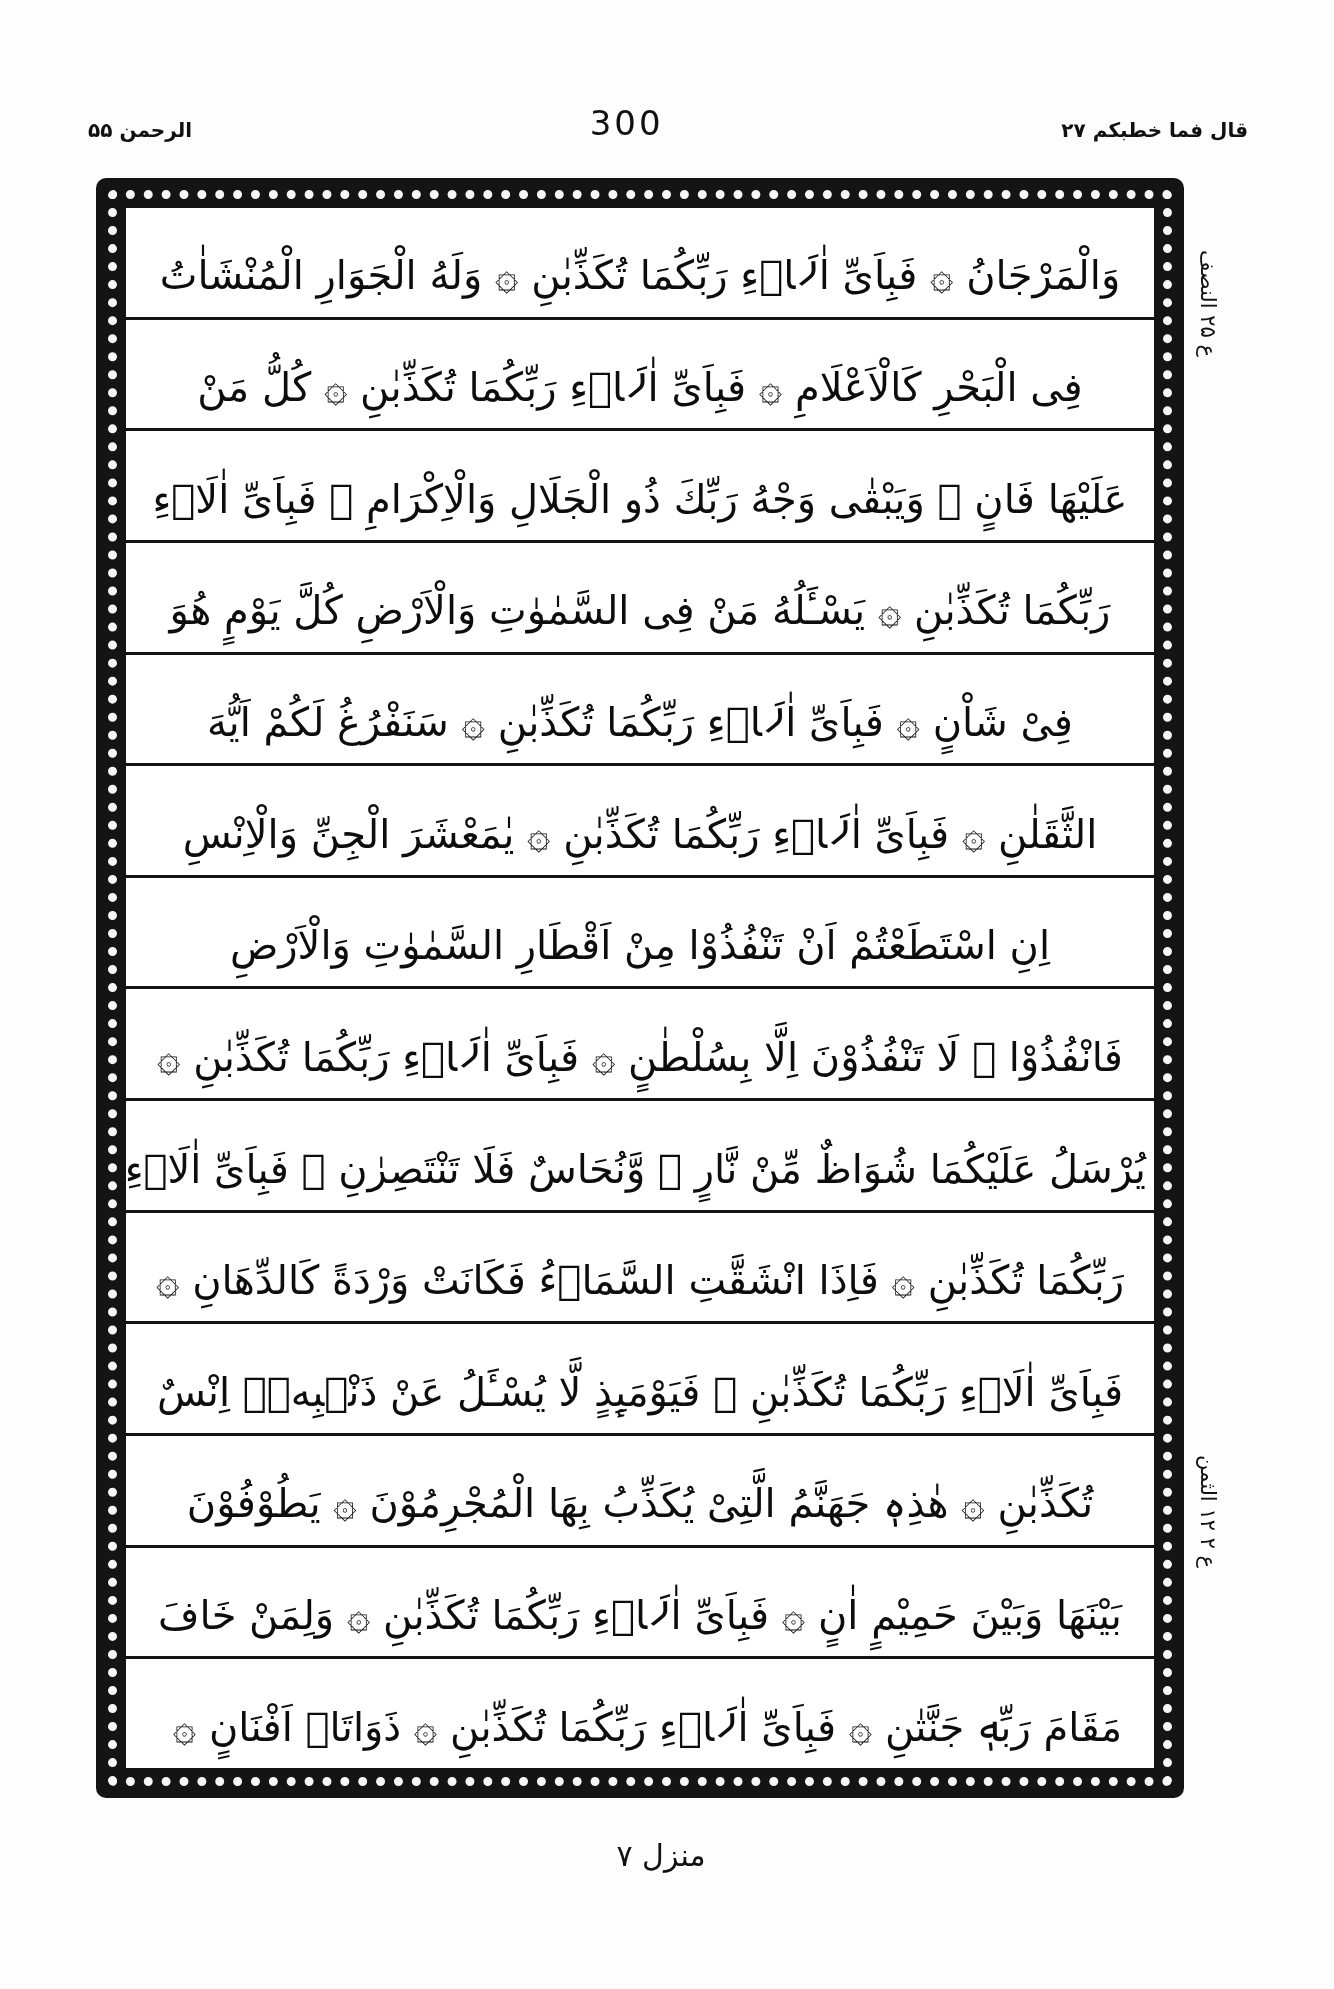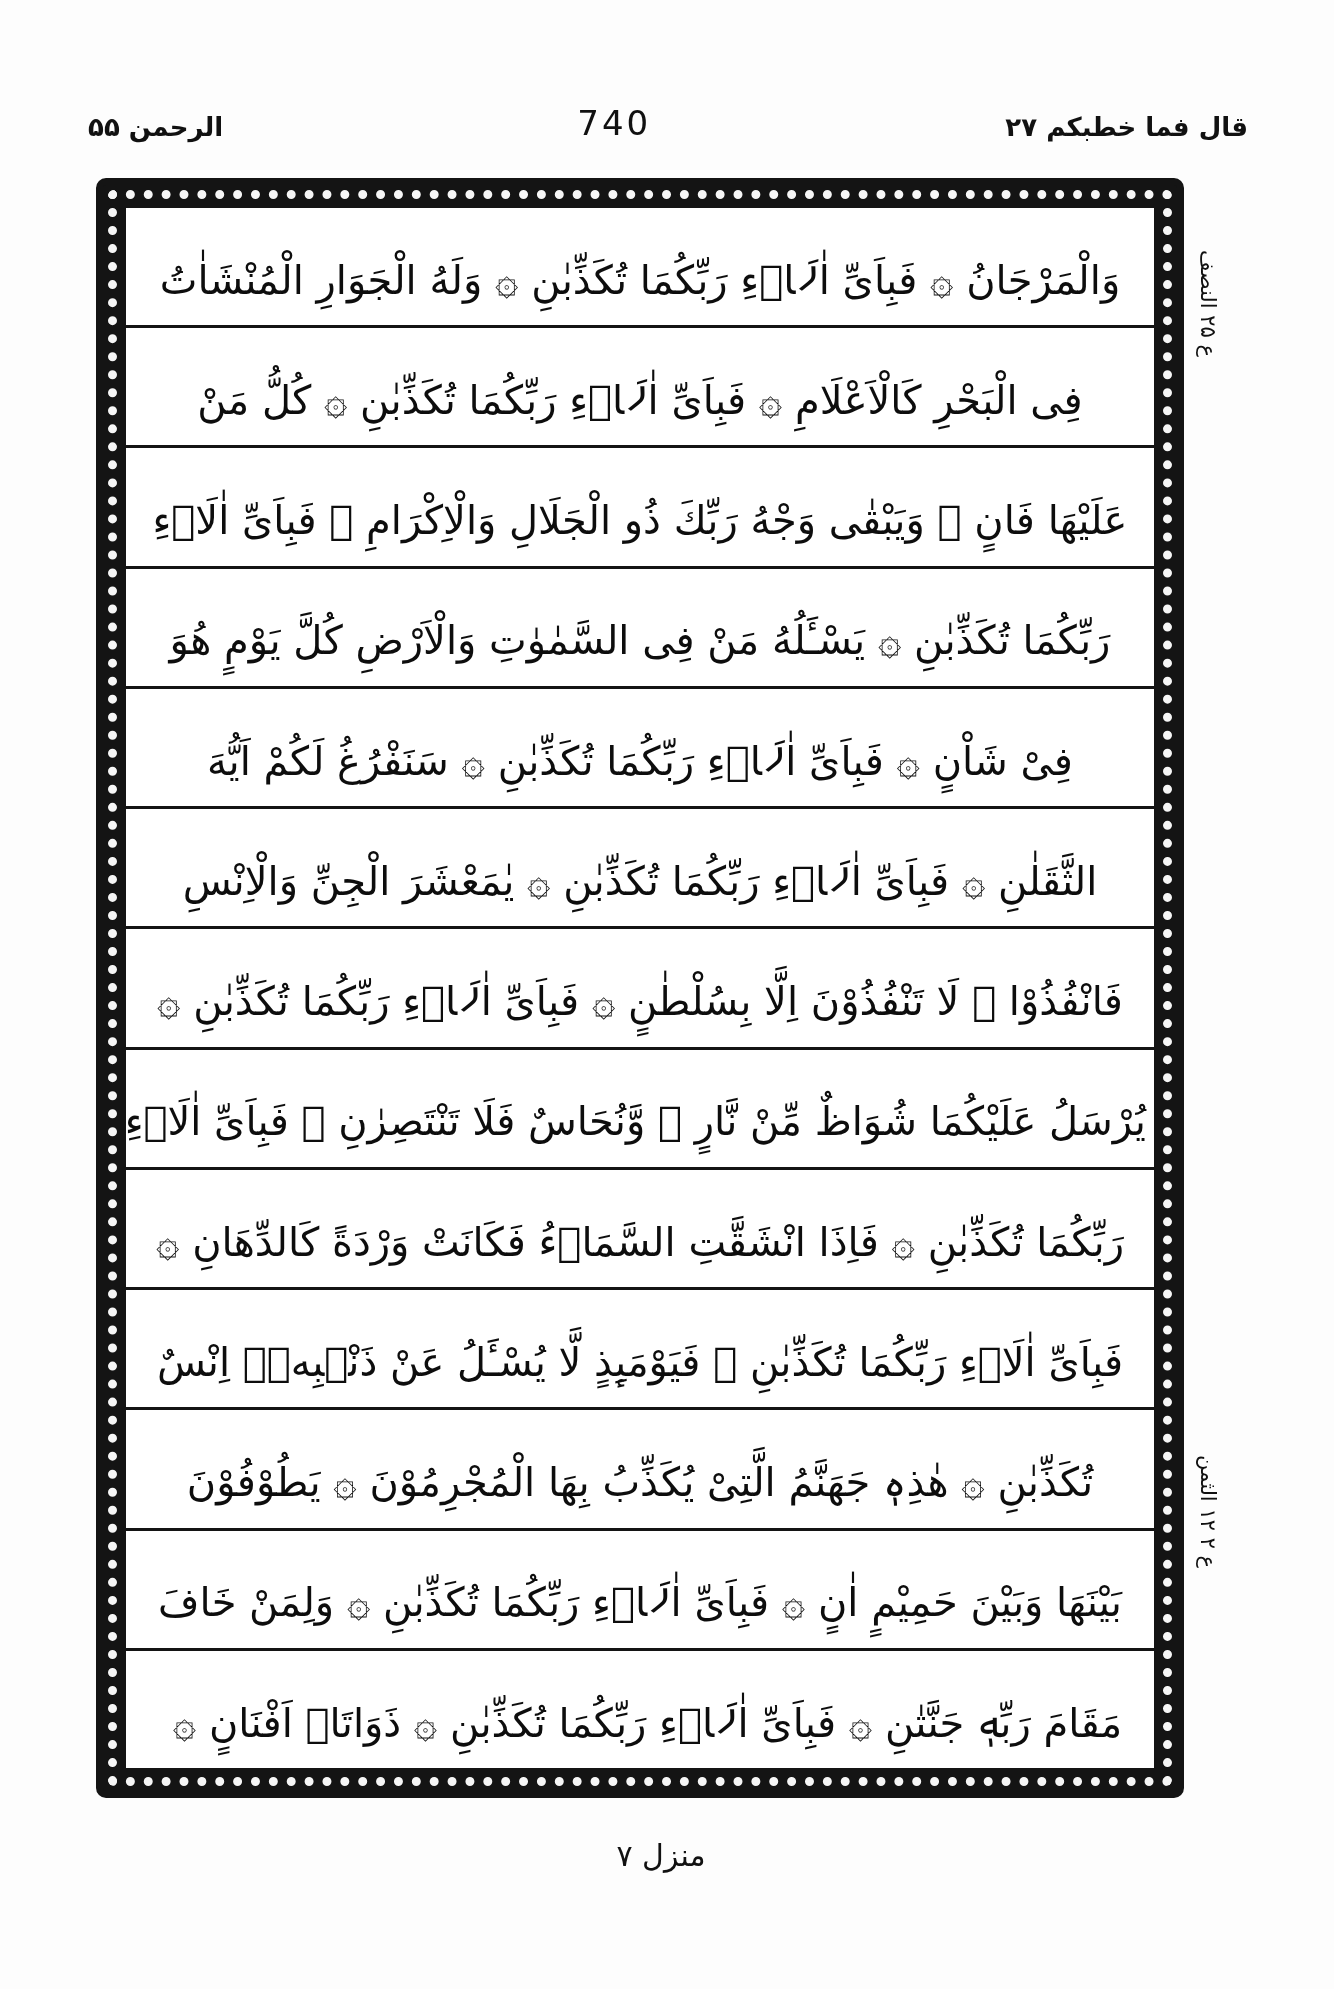--- a/index.html
+++ b/index.html
@@ -29,21 +29,21 @@
     left: 88px;
     top: 92px;
     width: 1160px;
     height: 48px;
     display: flex;
     align-items: flex-end;
     justify-content: space-between;
     direction: rtl;
   }
   .header-item {
-    font-size: 26px;
+    font-size: 20px;
     line-height: 1;
     white-space: nowrap;
     color: #111;
     font-weight: 600;
     letter-spacing: 0.5px;
   }
   .header-center {
     font-size: 34px;
     letter-spacing: 3px;
     font-weight: 500;
@@ -143,21 +143,21 @@
     letter-spacing: 1px;
   }
 </style>
 </head>
 <body>
 
 <div class="page">
 
   <div class="header">
     <div class="header-item header-right">قال فما خطبكم ۲۷</div>
-    <div class="header-item header-center">740</div>
+    <div class="header-item header-center">300</div>
     <div class="header-item header-left">الرحمن ۵۵</div>
   </div>
 
   <div class="text-frame">
     <div class="frame-dots"></div>
     <div class="frame-inner">
 
       <div class="ayah-line">
         <div class="ayah-text">وَالْمَرْجَانُ ۞ فَبِاَىِّ اٰلَاۤءِ رَبِّكُمَا تُكَذِّبٰنِ ۞ وَلَهُ الْجَوَارِ الْمُنْشَاٰتُ</div>
       </div>
@@ -170,20 +170,23 @@
       <div class="ayah-line">
         <div class="ayah-text">رَبِّكُمَا تُكَذِّبٰنِ ۞ يَسْـَٔلُهُ مَنْ فِى السَّمٰوٰتِ وَالْاَرْضِ كُلَّ يَوْمٍ هُوَ</div>
       </div>
       <div class="ayah-line">
         <div class="ayah-text">فِىْ شَاْنٍ ۞ فَبِاَىِّ اٰلَاۤءِ رَبِّكُمَا تُكَذِّبٰنِ ۞ سَنَفْرُغُ لَكُمْ اَيُّهَ</div>
       </div>
       <div class="ayah-line">
         <div class="ayah-text">الثَّقَلٰنِ ۞ فَبِاَىِّ اٰلَاۤءِ رَبِّكُمَا تُكَذِّبٰنِ ۞ يٰمَعْشَرَ الْجِنِّ وَالْاِنْسِ</div>
       </div>
       <div class="ayah-line">
+        <div class="ayah-text">اِنِ اسْتَطَعْتُمْ اَنْ تَنْفُذُوْا مِنْ اَقْطَارِ السَّمٰوٰتِ وَالْاَرْضِ</div>
+      </div>
+      <div class="ayah-line">
         <div class="ayah-text">فَانْفُذُوْا ۚ لَا تَنْفُذُوْنَ اِلَّا بِسُلْطٰنٍ ۞ فَبِاَىِّ اٰلَاۤءِ رَبِّكُمَا تُكَذِّبٰنِ ۞</div>
       </div>
       <div class="ayah-line">
         <div class="ayah-text">يُرْسَلُ عَلَيْكُمَا شُوَاظٌ مِّنْ نَّارٍ ۙ وَّنُحَاسٌ فَلَا تَنْتَصِرٰنِ ۞ فَبِاَىِّ اٰلَاۤءِ</div>
       </div>
       <div class="ayah-line">
         <div class="ayah-text">رَبِّكُمَا تُكَذِّبٰنِ ۞ فَاِذَا انْشَقَّتِ السَّمَاۤءُ فَكَانَتْ وَرْدَةً كَالدِّهَانِ ۞</div>
       </div>
       <div class="ayah-line">
         <div class="ayah-text">فَبِاَىِّ اٰلَاۤءِ رَبِّكُمَا تُكَذِّبٰنِ ۞ فَيَوْمَىِٕذٍ لَّا يُسْـَٔلُ عَنْ ذَنْۢبِهٖۤ اِنْسٌ</div>

